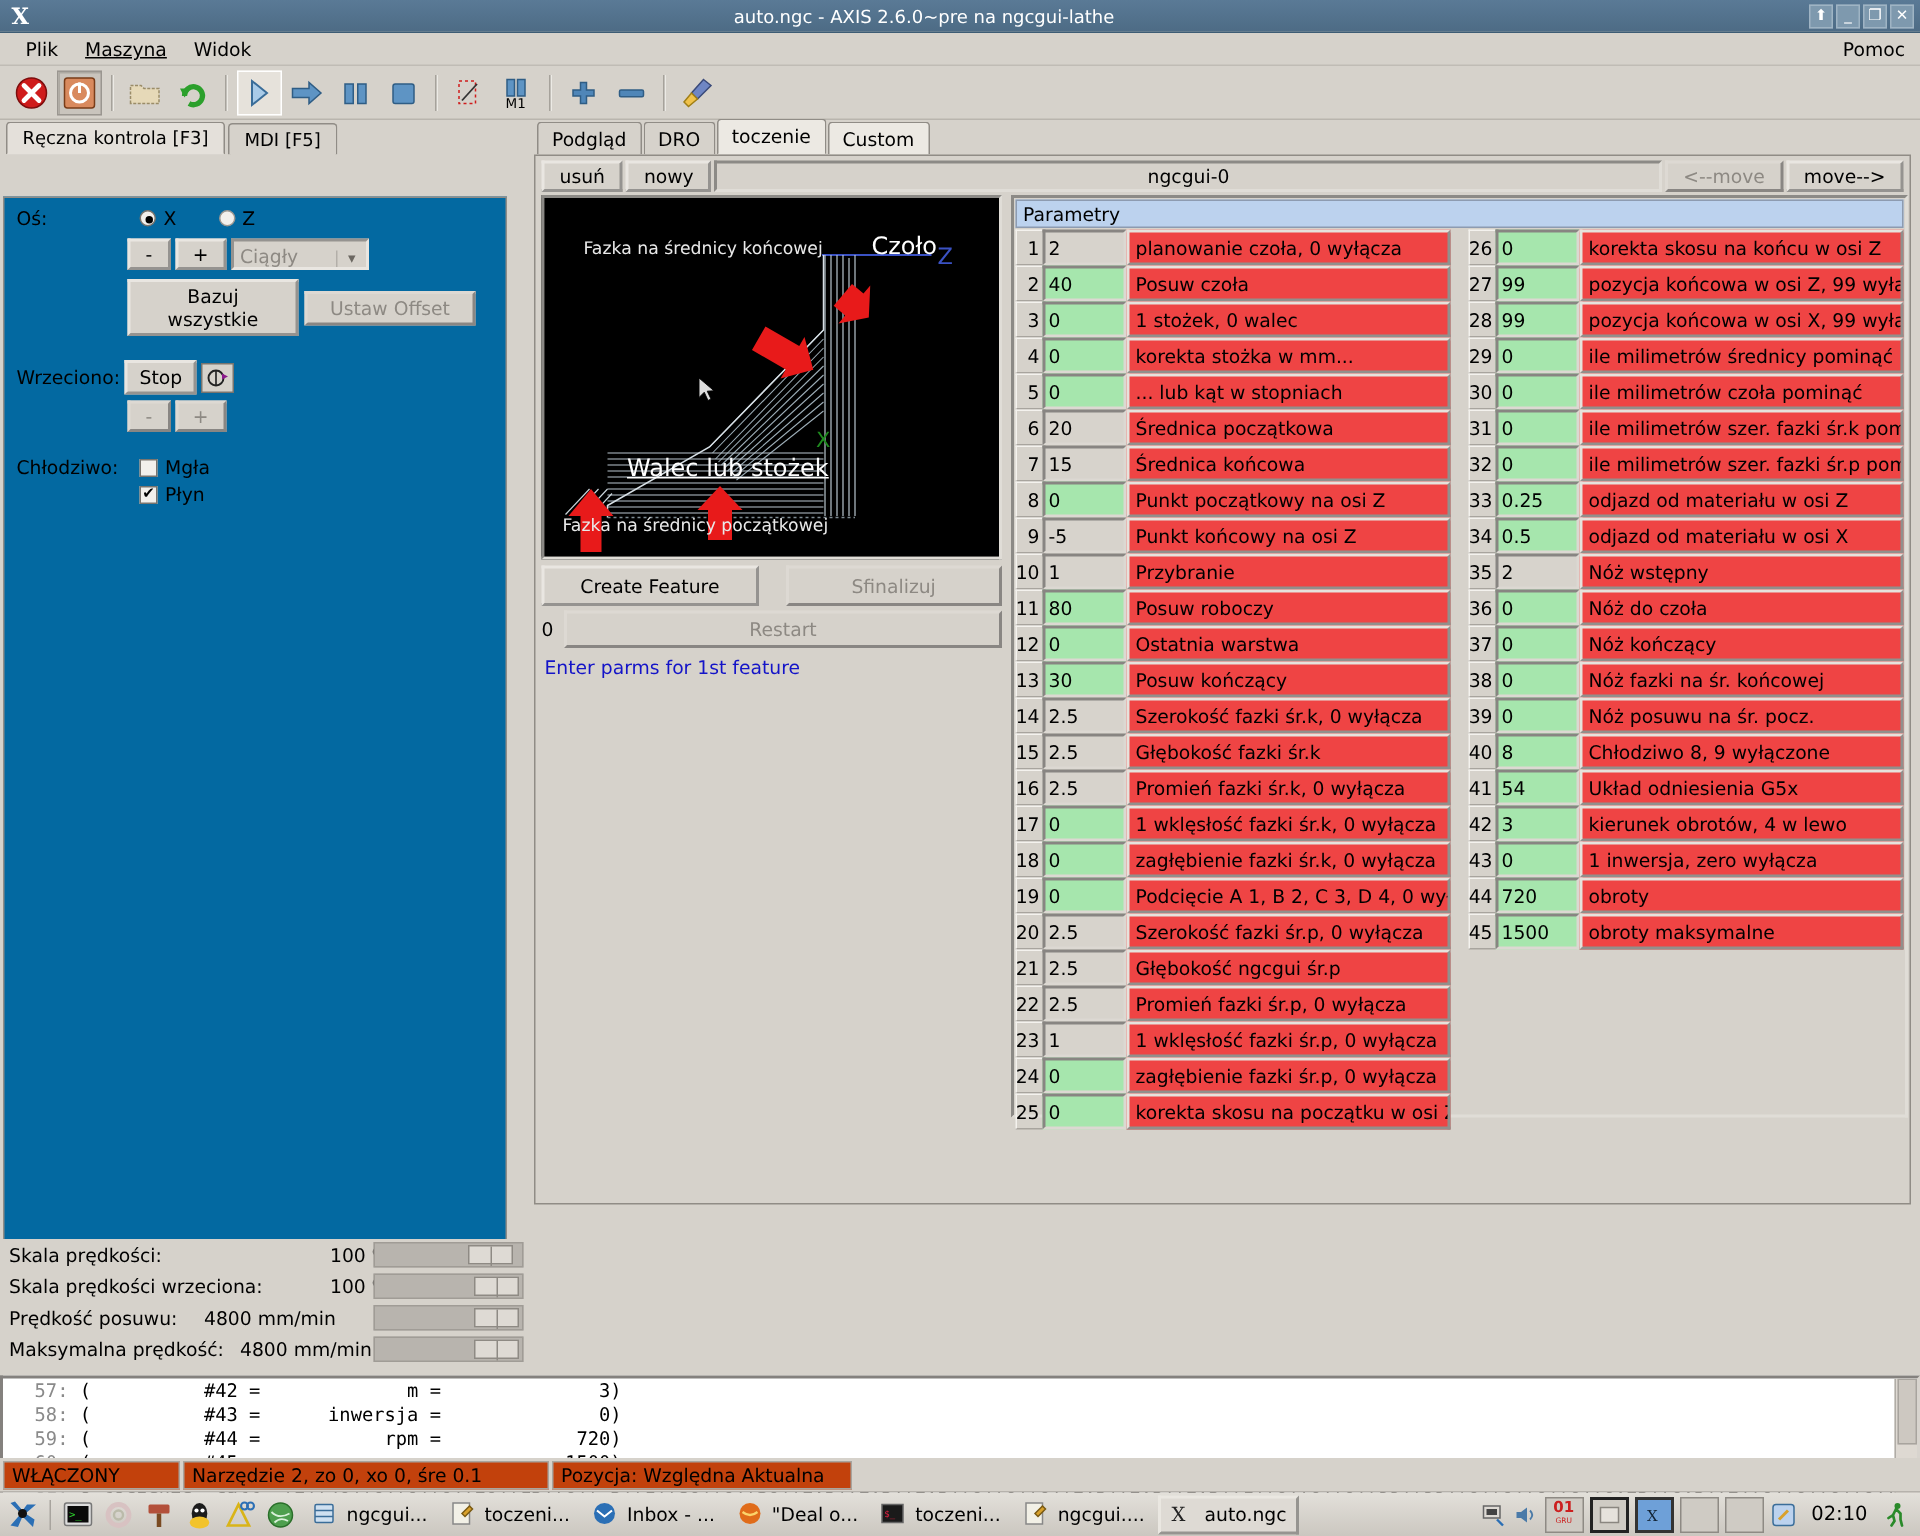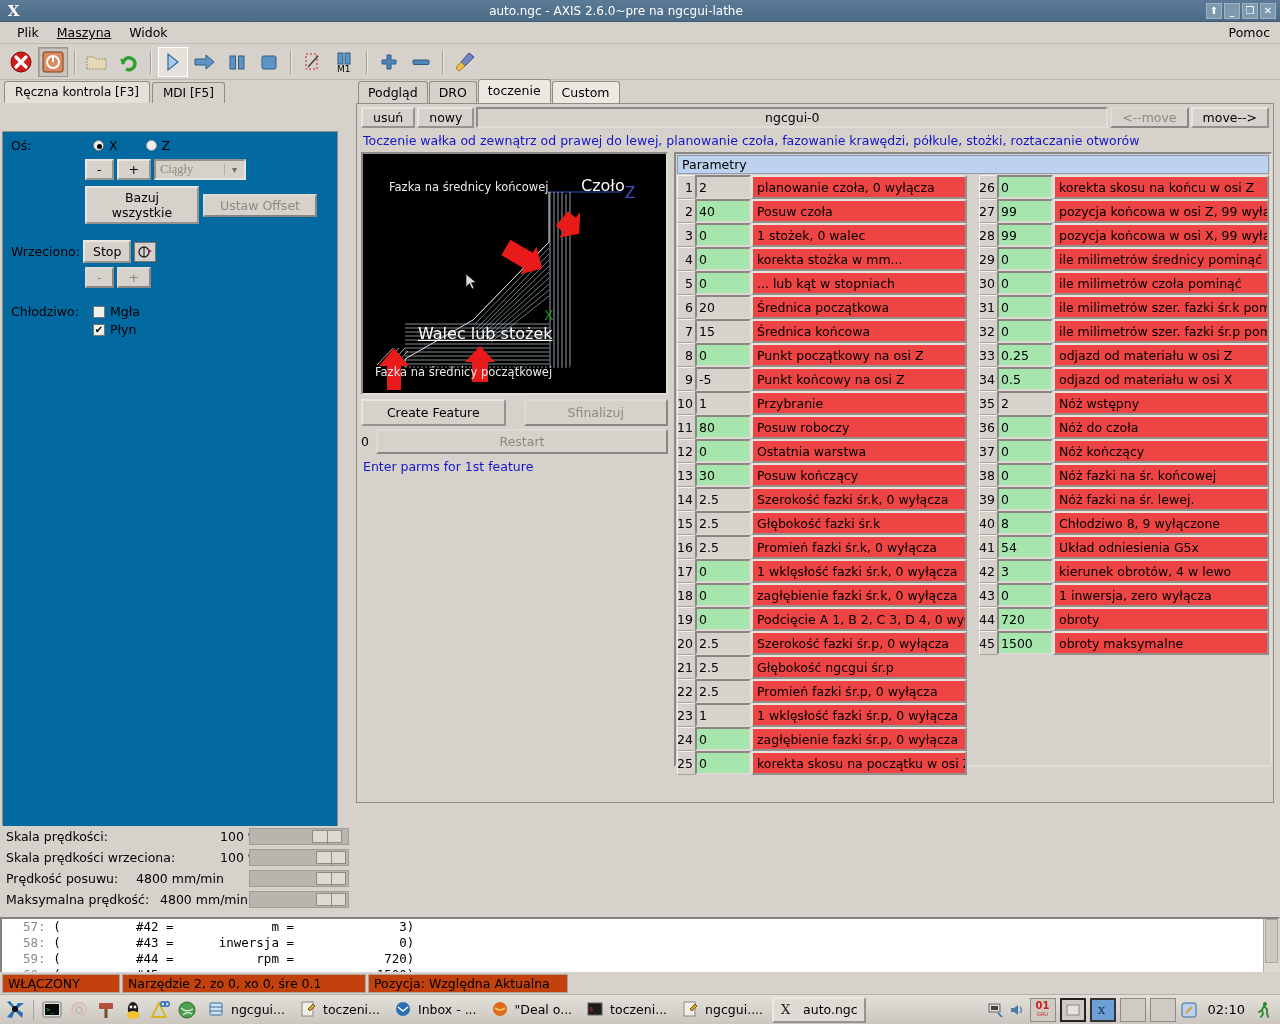--- a/index.html
+++ b/index.html
@@ -83,23 +83,22 @@
                      border-radius:50%; background:#000; }
   .radio.dim { border-color: #9c9892; }
 
   .btn {
     background: #d6d2cb; border: 2px outset #e9e6e1; padding: 2px 8px;
     font-size: 12.5px; color: #000; font-family: "DejaVu Sans", sans-serif;
   }
   .btn.small { padding: 1px 10px; }
   .btn.dis { color: #8d8983; border: 2px outset #ddd9d3; }
   .combo {
-    display: flex; align-items: center; border: 2px inset #e9e6e1; background: #d6d2cb;
+    display: flex; align-items: flex-end; border: 2px inset #e9e6e1; background: #d6d2cb;
     height: 21px;
-    font-family: Liberation Serif, serif;
   }
   .combo .ctext { width: 68px; padding-left: 4px; color: #8d8983; font-size: 12.5px; }
   .combo .carrow { width: 20px; text-align: center; border-left: 1px solid #b3afa9;
                    color: #6b6761; font-size: 10px; }
 
   .chk { width: 12px; height: 12px; border: 1px solid #78746e; background: #f2f0ec;
          display: inline-flex; align-items:center; justify-content:center; font-size: 10px; }
 
   .spindle-icon { width: 22px; height: 20px; border: 1px solid #78746e; background: #d6d2cb;
                   display:flex; align-items:center; justify-content:center; }
@@ -424,21 +423,20 @@
       <div class="rbody">
 
         <div class="ngc-bar">
           <button class="btn small">usuń</button>
           <button class="btn small">nowy</button>
           <div class="ngc-entry">ngcgui-0</div>
           <button class="btn small dis">&lt;--move</button>
           <button class="btn small">move--&gt;</button>
         </div>
 
-        <div class="ngc-desc">Toczenie wałka od zewnątrz od prawej do lewej, planowanie czoła, fazowanie  krawędzi, półkule, stożki, roztaczanie otworów</div>
 
         <div class="ngc-content">
 
           <div class="preview-col">
             <div class="canvas-box">
               <svg width="303" height="239" viewBox="0 0 303 239" style="position:absolute;left:0;top:0;">
                 <rect x="0" y="0" width="303" height="239" fill="#000"></rect>
 
                 <line x1="185" y1="38" x2="258" y2="38" stroke="#3b52c4" stroke-width="1.2"></line>
 
@@ -711,21 +709,21 @@
                       <div class="pdesc">Nóż kończący</div>
                     </div>
                     <div class="prow">
                       <div class="pnum">38</div>
                       <div class="pval green">0</div>
                       <div class="pdesc">Nóż fazki na śr. końcowej</div>
                     </div>
                     <div class="prow">
                       <div class="pnum">39</div>
                       <div class="pval green">0</div>
-                      <div class="pdesc">Nóż fazki na śr. lewej.</div>
+                      <div class="pdesc">Nóż posuwu na śr. pocz.</div>
                     </div>
                     <div class="prow">
                       <div class="pnum">40</div>
                       <div class="pval green">8</div>
                       <div class="pdesc">Chłodziwo 8, 9 wyłączone</div>
                     </div>
                     <div class="prow">
                       <div class="pnum">41</div>
                       <div class="pval green">54</div>
                       <div class="pdesc">Układ odniesienia G5x</div>

